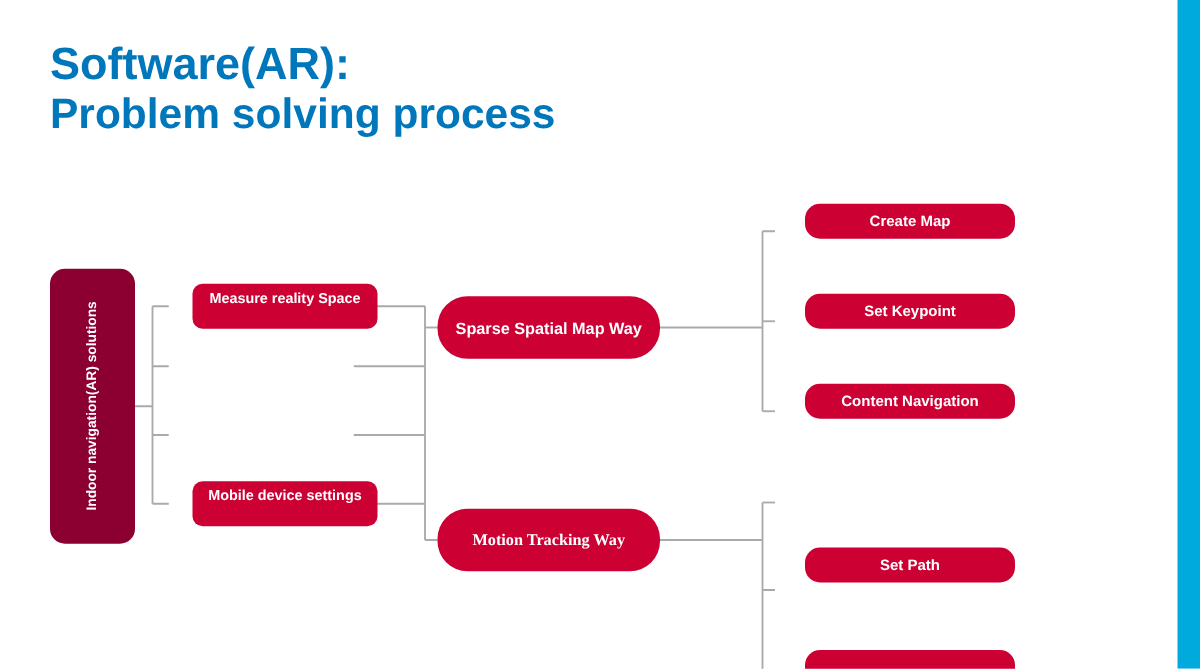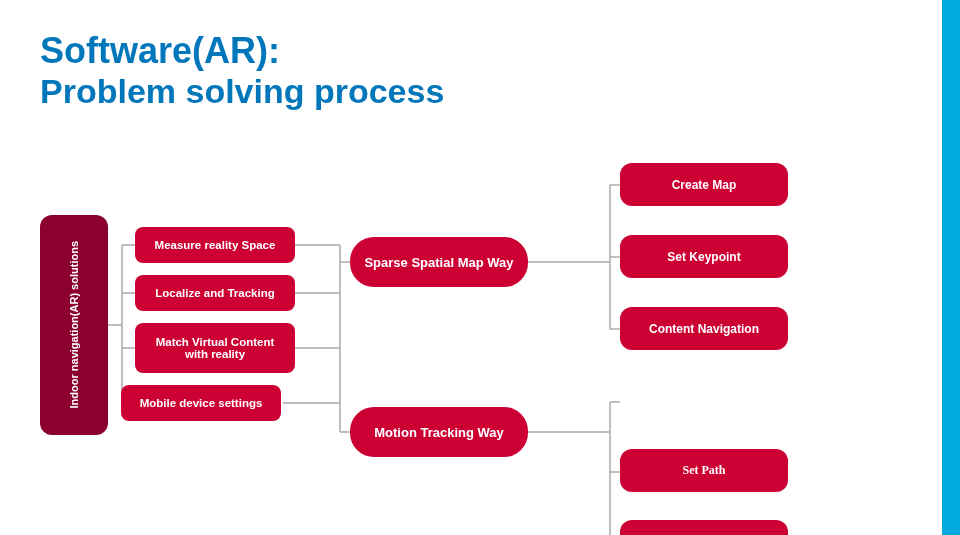--- a/index.html
+++ b/index.html
@@ -75,74 +75,76 @@
     
     .sub-item {
       position: absolute;
       background: #cc0033;
       border-radius: 8px;
       color: white;
       font-size: 11.5px;
       font-weight: 600;
       text-align: center;
       display: flex;
-      align-items: center;
+      align-items: flex-start;
       justify-content: center;
       padding: 6px 10px;
-      width: 160px;
+      width: 148px;
       height: 36px;
+      margin-left: 19px;
     }
 
     .sub1 { left: 105px; top: 72px; }
     .sub2 { left: 105px; top: 120px; }
     .sub3 { left: 105px; top: 168px; height: 50px; }
-    .sub4 { left: 91px; top: 230px; }
+    .sub4 { left: 105px; top: 230px; }
 
     
     .way-node {
       position: absolute;
       background: #cc0033;
       border-radius: 24px;
       color: white;
       font-size: 13px;
       font-weight: 600;
       text-align: center;
       display: flex;
       align-items: center;
       justify-content: center;
       width: 178px;
       height: 50px;
     }
     .way1 { left: 320px; top: 82px; }
-    .way2 { left: 320px; top: 252px; }
+    .way2 { left: 320px; top: 252px; font-family: Liberation Serif, serif; }
 
     
     .right-node {
       position: absolute;
       background: #cc0033;
       border-radius: 12px;
       color: white;
       font-size: 12px;
       font-weight: 600;
       text-align: center;
       display: flex;
       align-items: center;
       justify-content: center;
       width: 168px;
-      height: 43px;
+      height: 28px;
+      margin-left: 24px;
     }
 
     
     .r1 { left: 590px; top: 8px; }
     .r2 { left: 590px; top: 80px; }
     .r3 { left: 590px; top: 152px; }
 
     
     .r4 { left: 590px; top: 225px; }
-    .r5 { left: 590px; top: 294px; font-family: Liberation Serif, serif; }
+    .r5 { left: 590px; top: 283px; }
     .r6 { left: 590px; top: 365px; }
 
     
     .lines-svg {
       position: absolute;
       top: 0;
       left: 0;
       width: 900px;
       height: 420px;
       pointer-events: none;
@@ -207,26 +209,20 @@
     <line x1="580" y1="387" x2="590" y2="387"></line>
   </svg>
 
   <div class="root-node">
     <span class="root-node-text">Indoor navigation(AR) solutions</span>
   </div>
 
   <div class="sub-item sub1">
     <span>Measure reality Space</span>
   </div>
-  <div class="sub-item sub2">
-    <span>Localize and Tracking</span>
-  </div>
-  <div class="sub-item sub3">
-    <span>Match Virtual Content with reality</span>
-  </div>
   <div class="sub-item sub4">
     <span>Mobile device settings</span>
   </div>
 
   <div class="way-node way1">
     <span>Sparse Spatial Map Way</span>
   </div>
   <div class="way-node way2">
     <span>Motion Tracking Way</span>
   </div>

